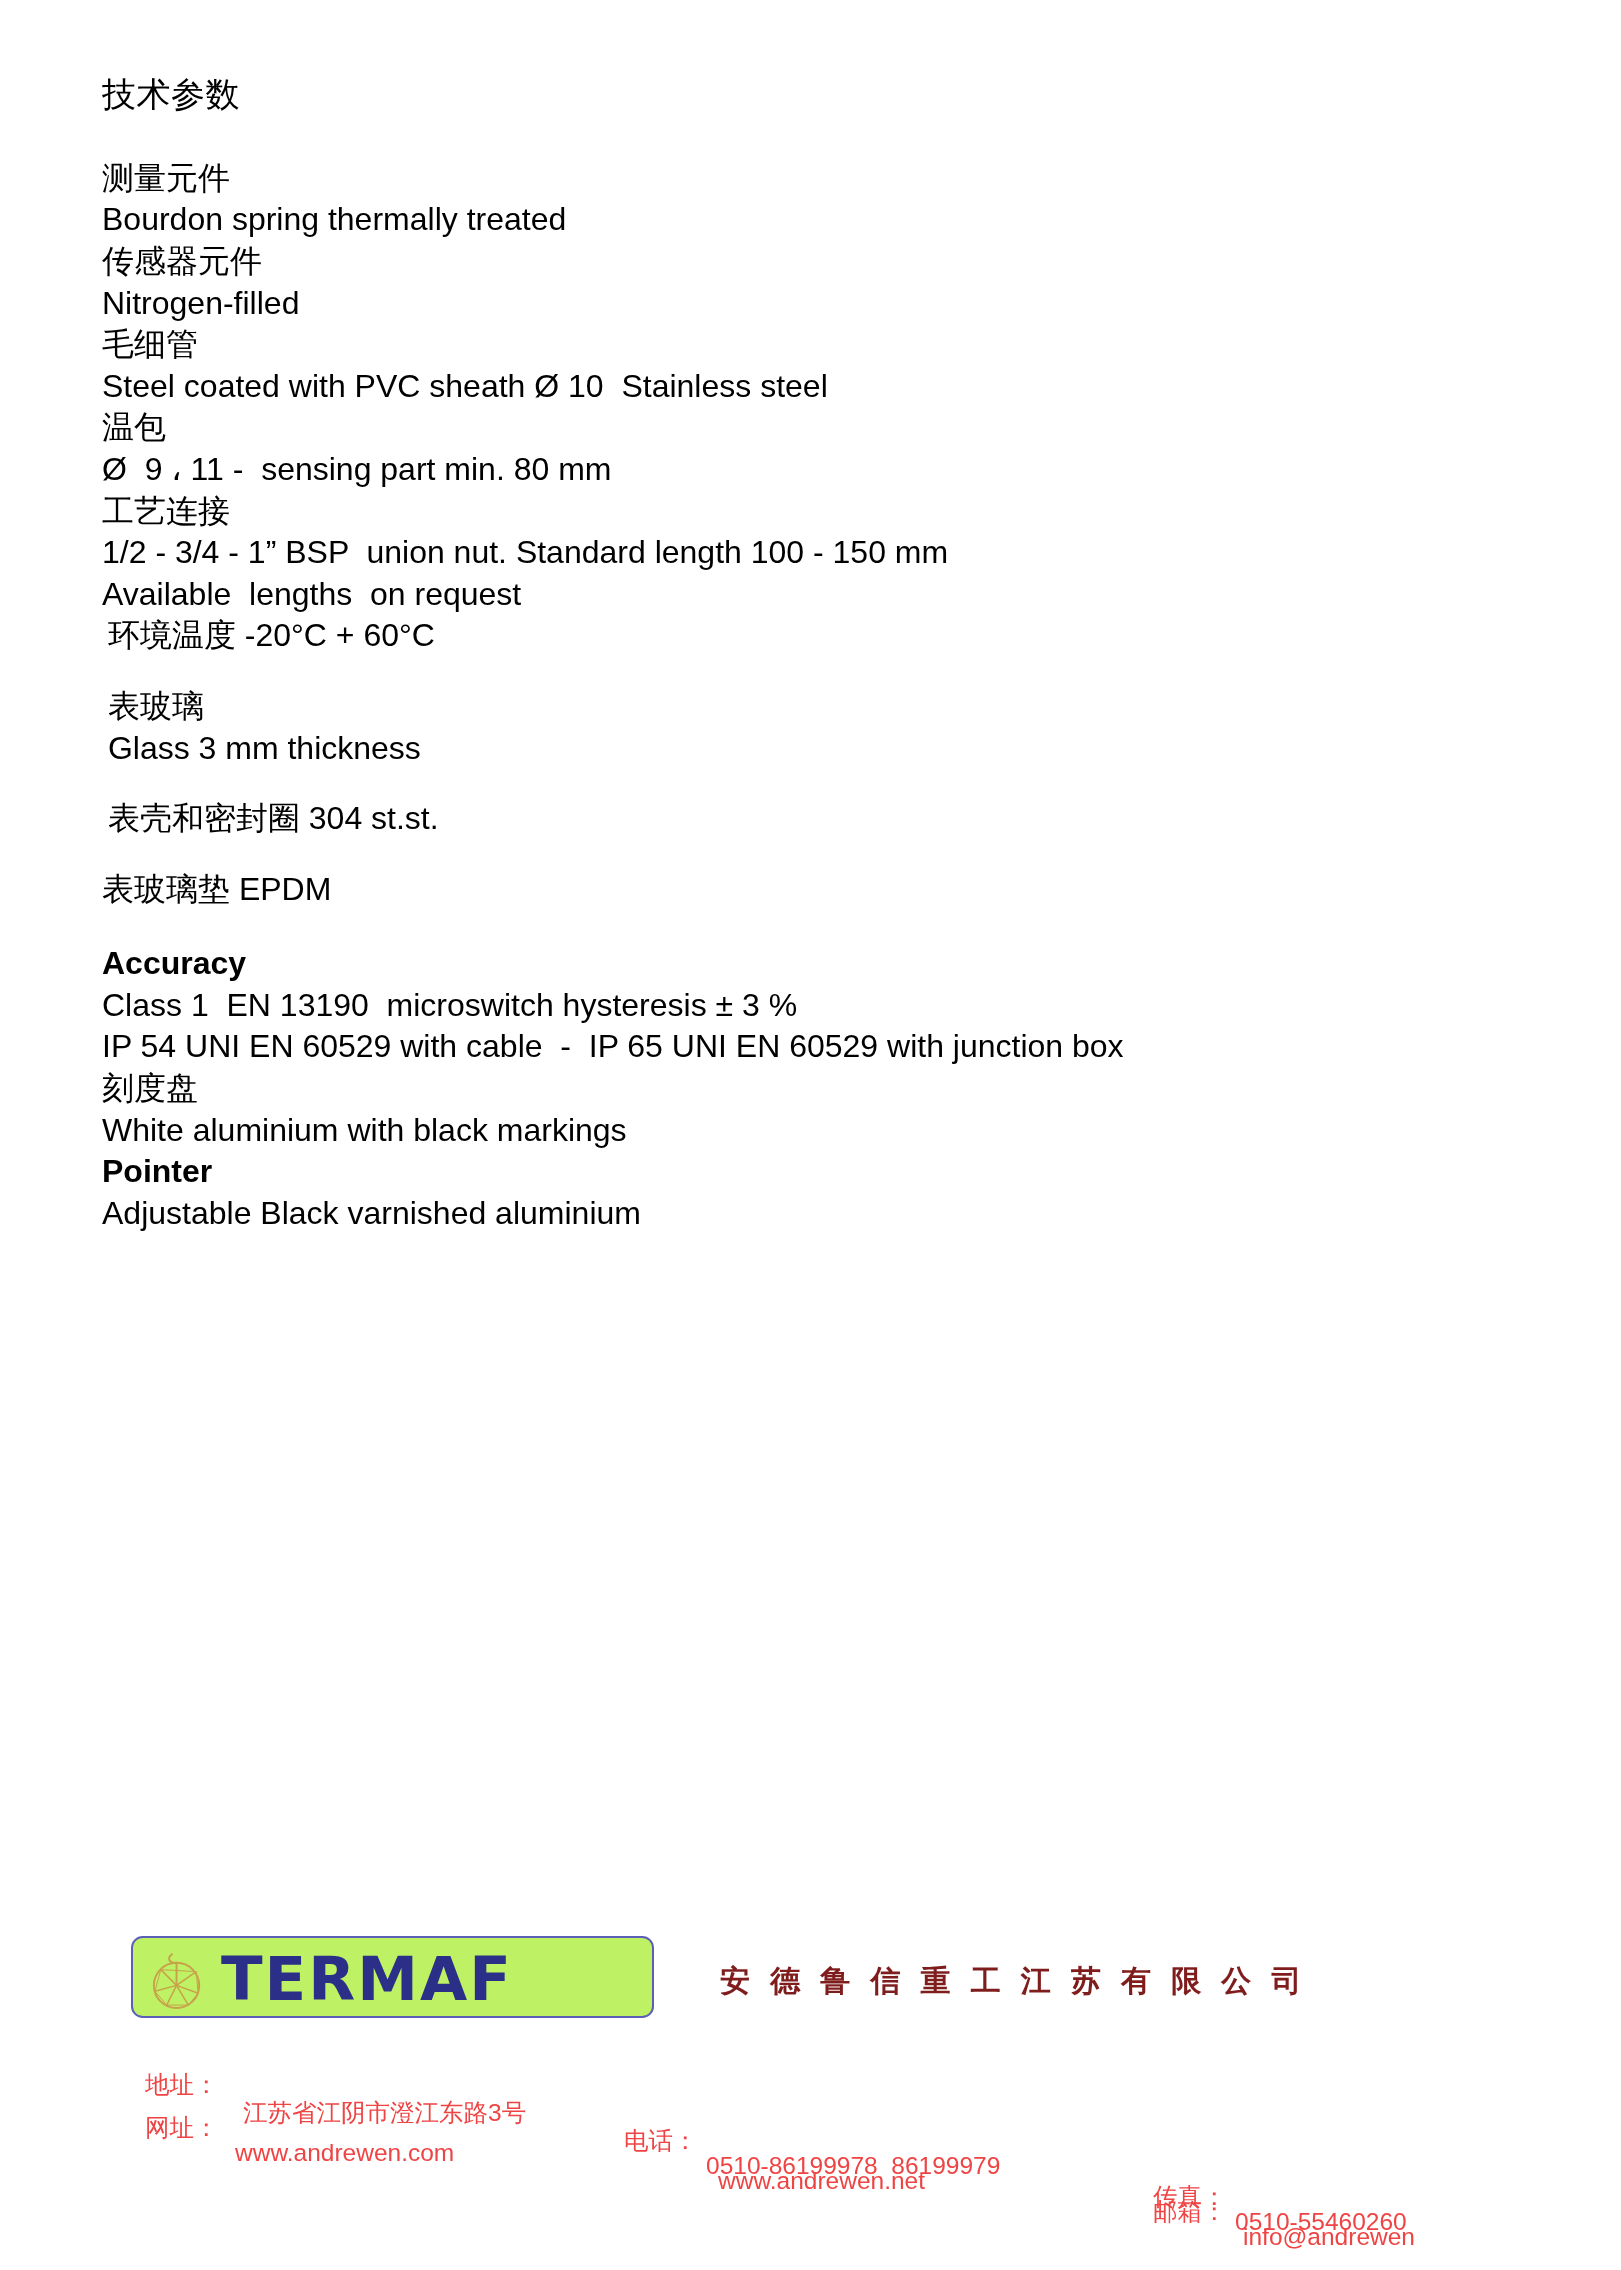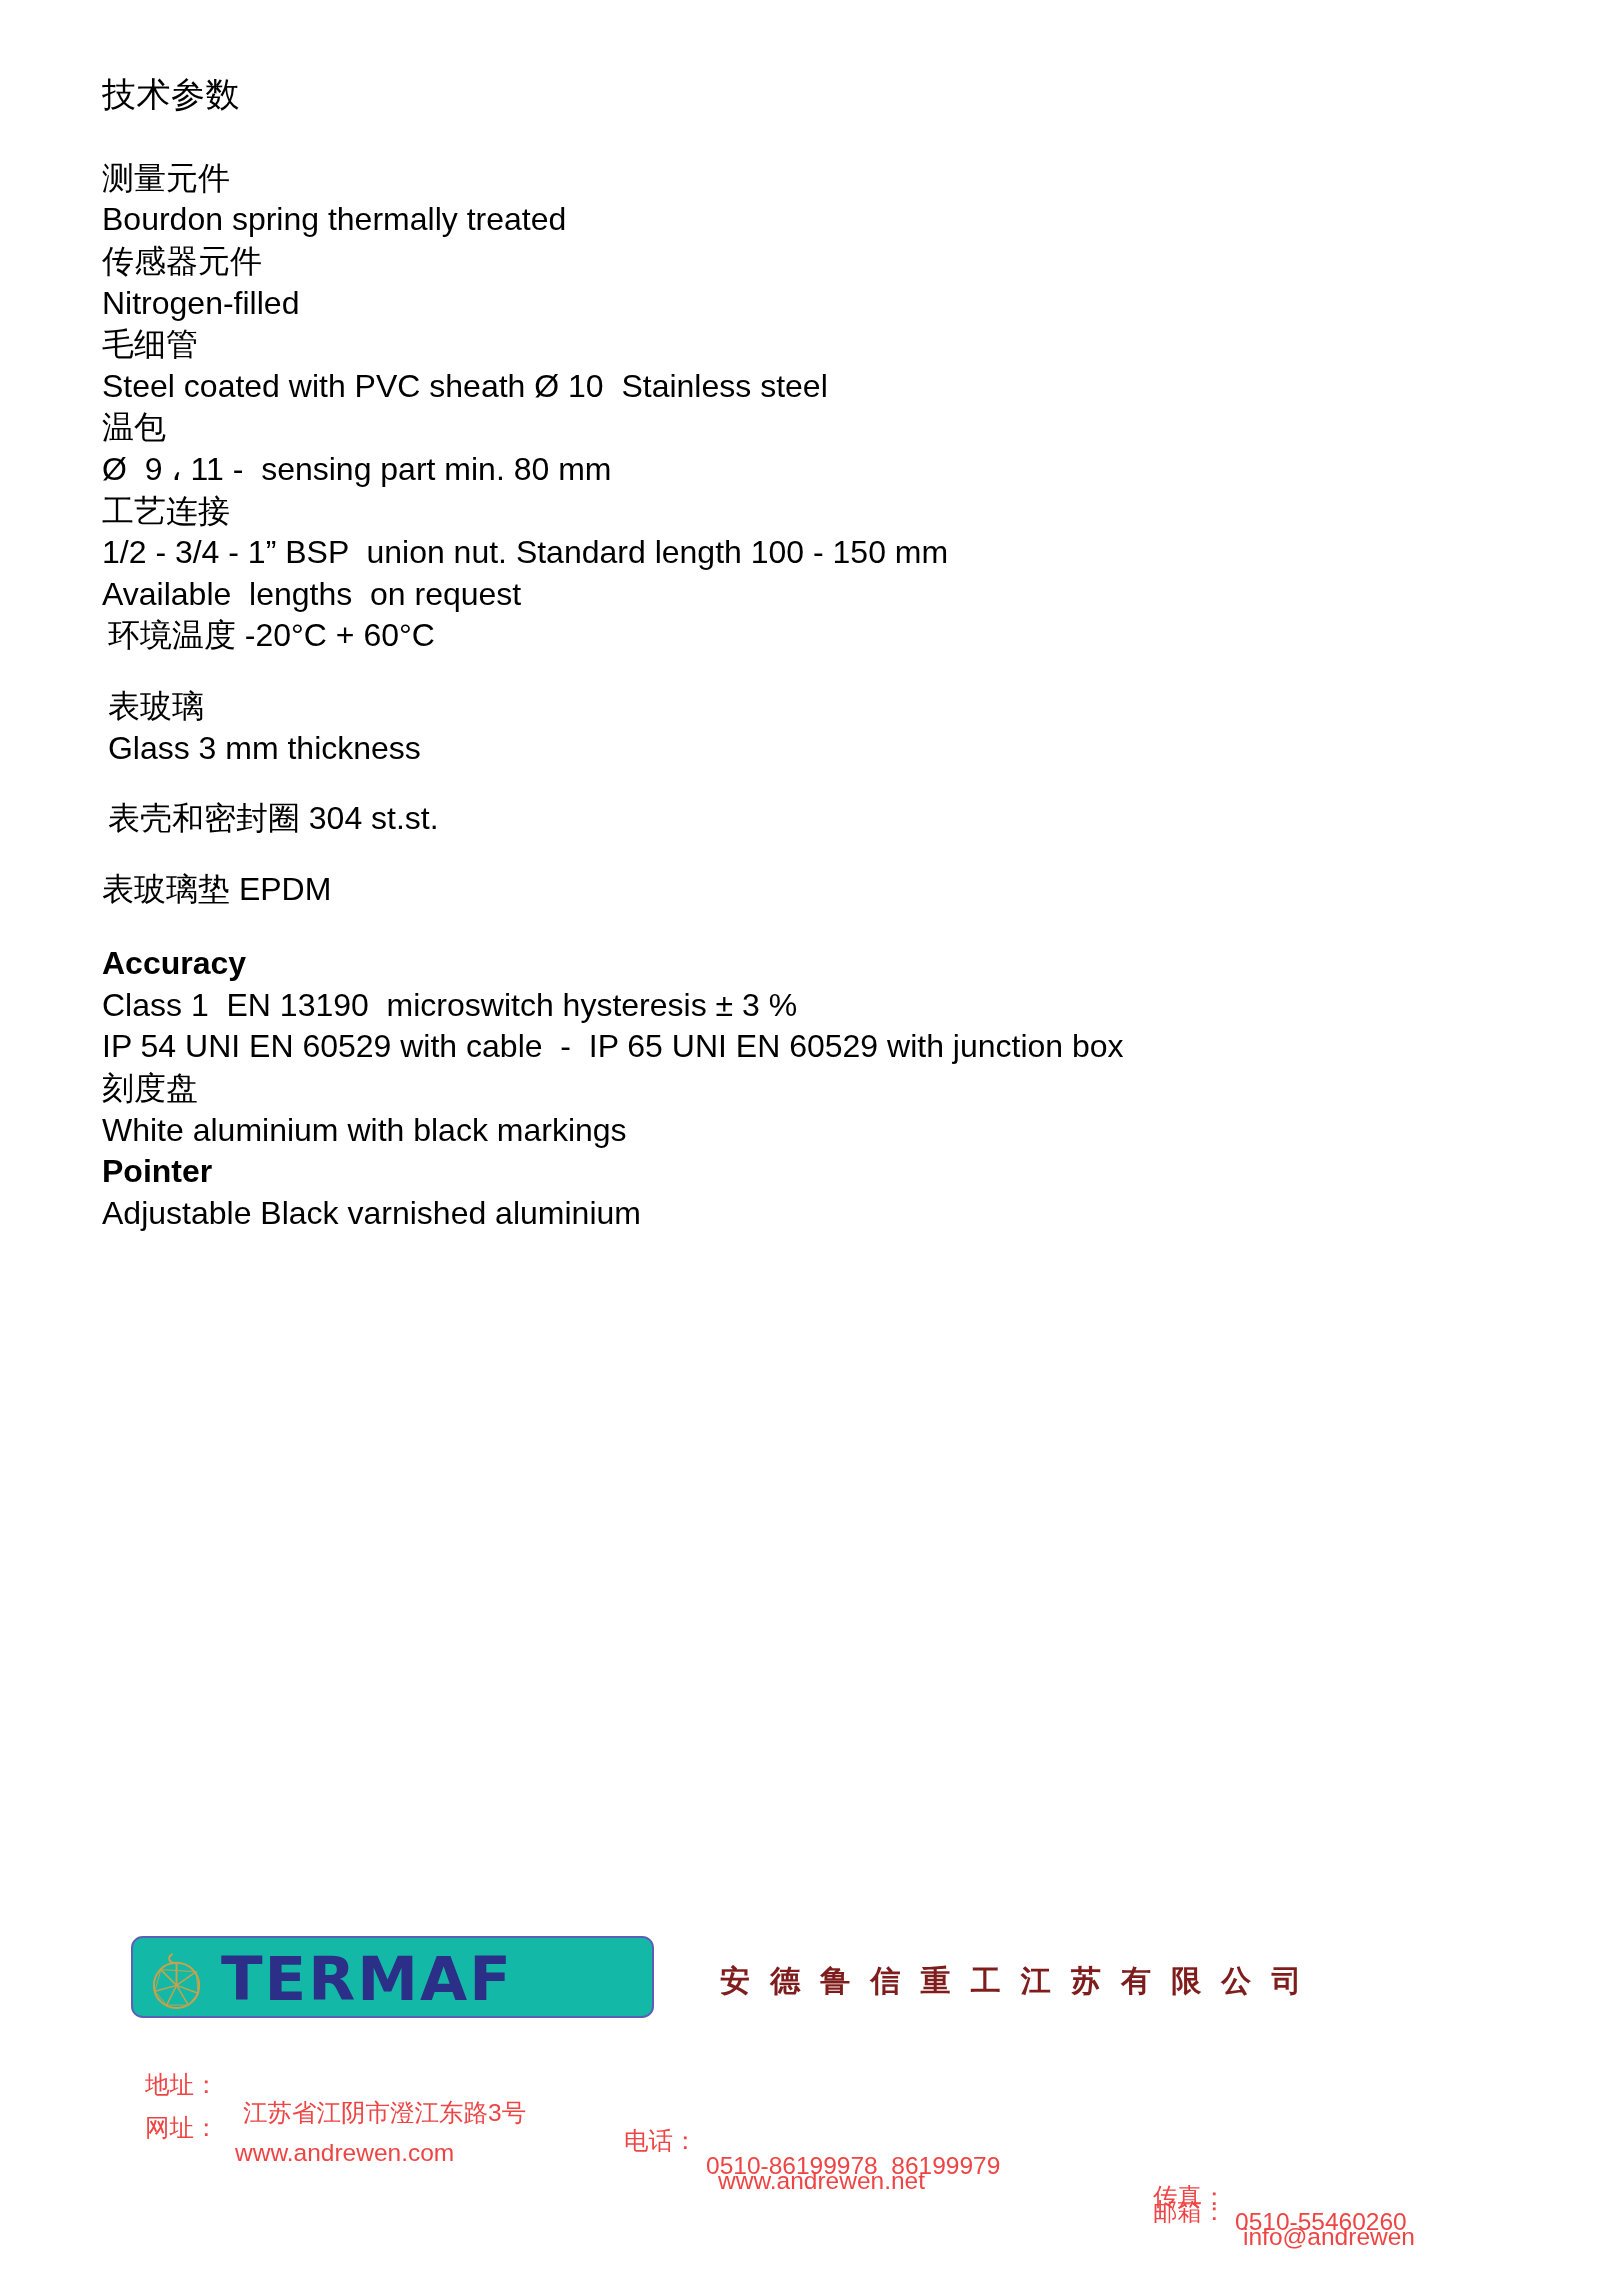--- a/index.html
+++ b/index.html
@@ -57,21 +57,21 @@
     width: 1621px;
   }
   .logo-box {
     position: absolute;
     left: 131px;
     top: 0px;
     width: 523px;
     height: 82px;
     border: 2px solid #5b5fb5;
     border-radius: 11.8px;
-    background: #14b8a6;
+    background: #bef264;
     box-sizing: border-box;
   }
   .logo-mark {
     position: absolute;
     left: 13.7px;
     top: 7.8px;
     width: 63px;
     height: 65px;
   }
   .logo-text {

